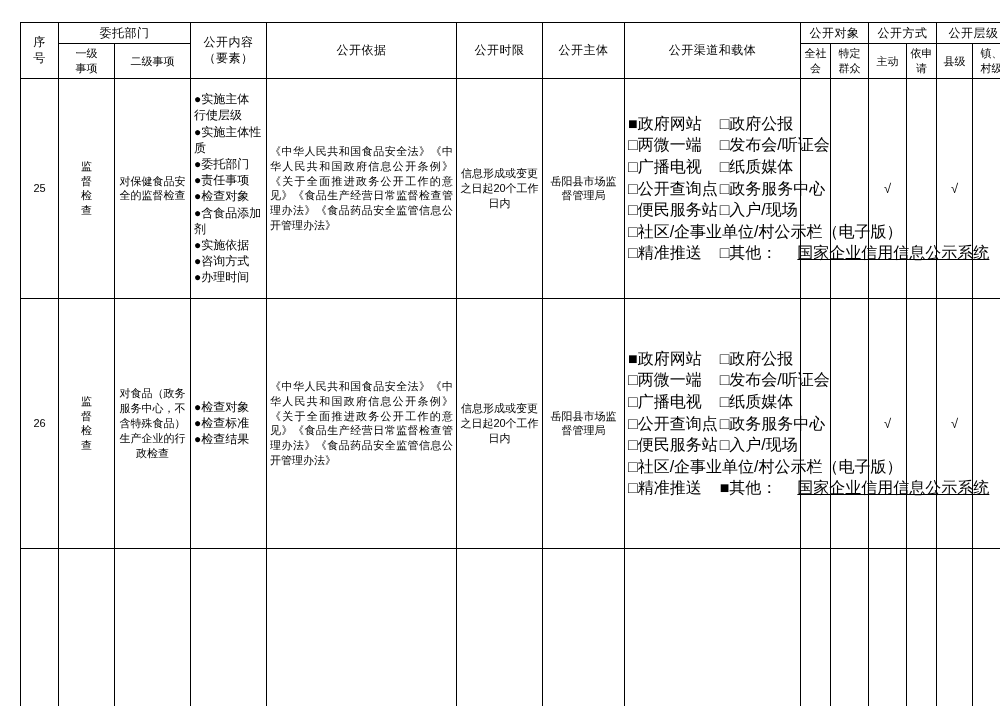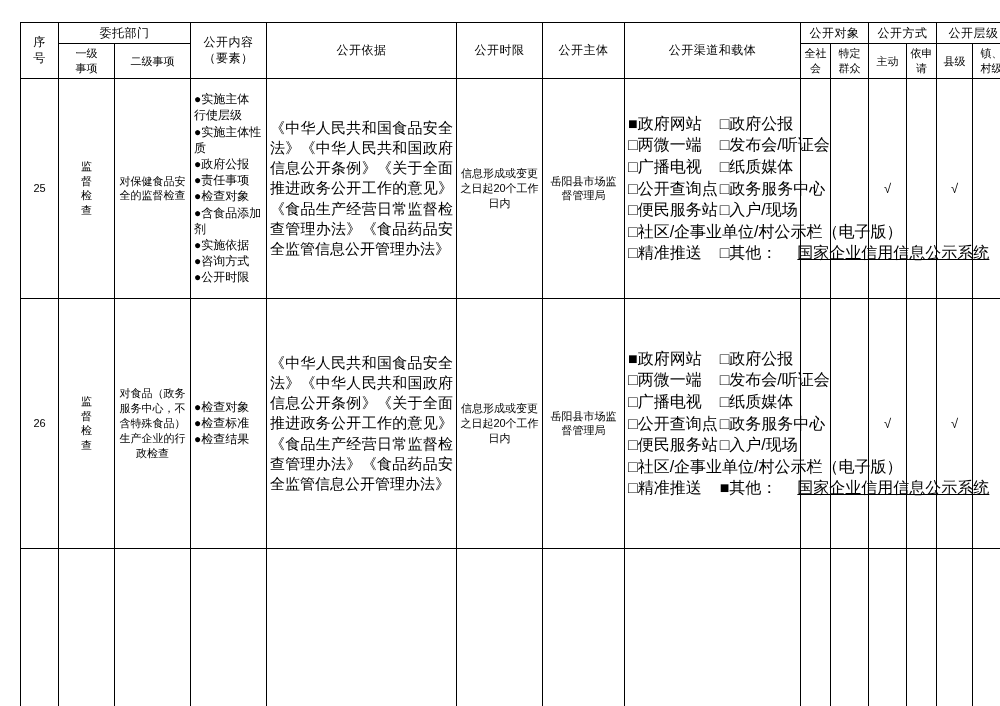--- a/index.html
+++ b/index.html
@@ -44,21 +44,21 @@
     text-align: center;
     font-size: 11px;
     font-weight: bold;
   }
   .cell-center {
     text-align: center;
   }
   .cell-just {
     text-align: justify;
     text-justify: inter-ideograph;
-    font-size: 15px;
+    font-size: 11px;
     line-height: 1.45;
   }
   .vert-narrow {
     text-align: center;
     line-height: 1.3;
     font-size: 11px;
   }
   .itemlist {
     font-size: 12px;
     line-height: 1.5;
@@ -149,27 +149,27 @@
     <tbody>
 
       <tr class="row-tall-1">
         <td class="cell-center">25</td>
         <td class="vert-narrow"><span>监<br>督<br>检<br>查</span></td>
         <td class="cell-center">对保健食品安全的监督检查</td>
         <td class="itemlist">
           <div>●实施主体</div>
           <div>行使层级</div>
           <div>●实施主体性质</div>
-          <div>●政府公报</div>
+          <div>●委托部门</div>
           <div>●责任事项</div>
           <div>●检查对象</div>
           <div>●含食品添加剂</div>
           <div>●实施依据</div>
           <div>●咨询方式</div>
-          <div>●公开时限</div>
+          <div>●办理时间</div>
         </td>
         <td class="cell-just">《中华人民共和国食品安全法》《中华人民共和国政府信息公开条例》《关于全面推进政务公开工作的意见》《食品生产经营日常监督检查管理办法》《食品药品安全监管信息公开管理办法》</td>
         <td class="cell-center">信息形成或变更之日起20个工作日内</td>
         <td class="cell-center">岳阳县市场监督管理局</td>
         <td class="checks">
           <table>
             <tbody>
                 <tr>
               <td><span>■</span><span>政府网站</span></td>
               <td><span>□</span><span>政府公报</span></td>

